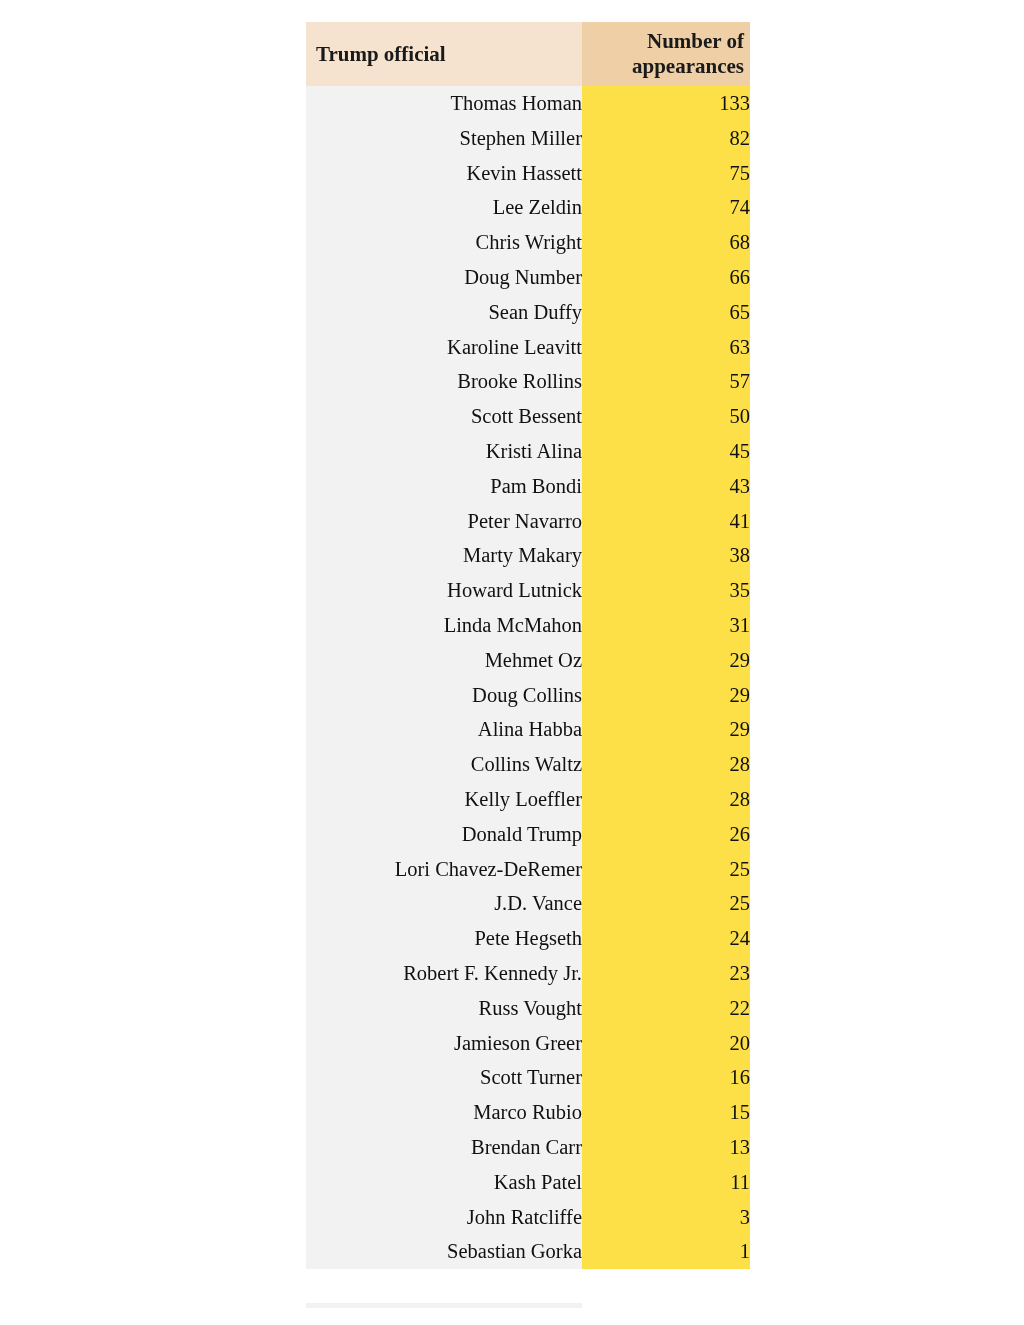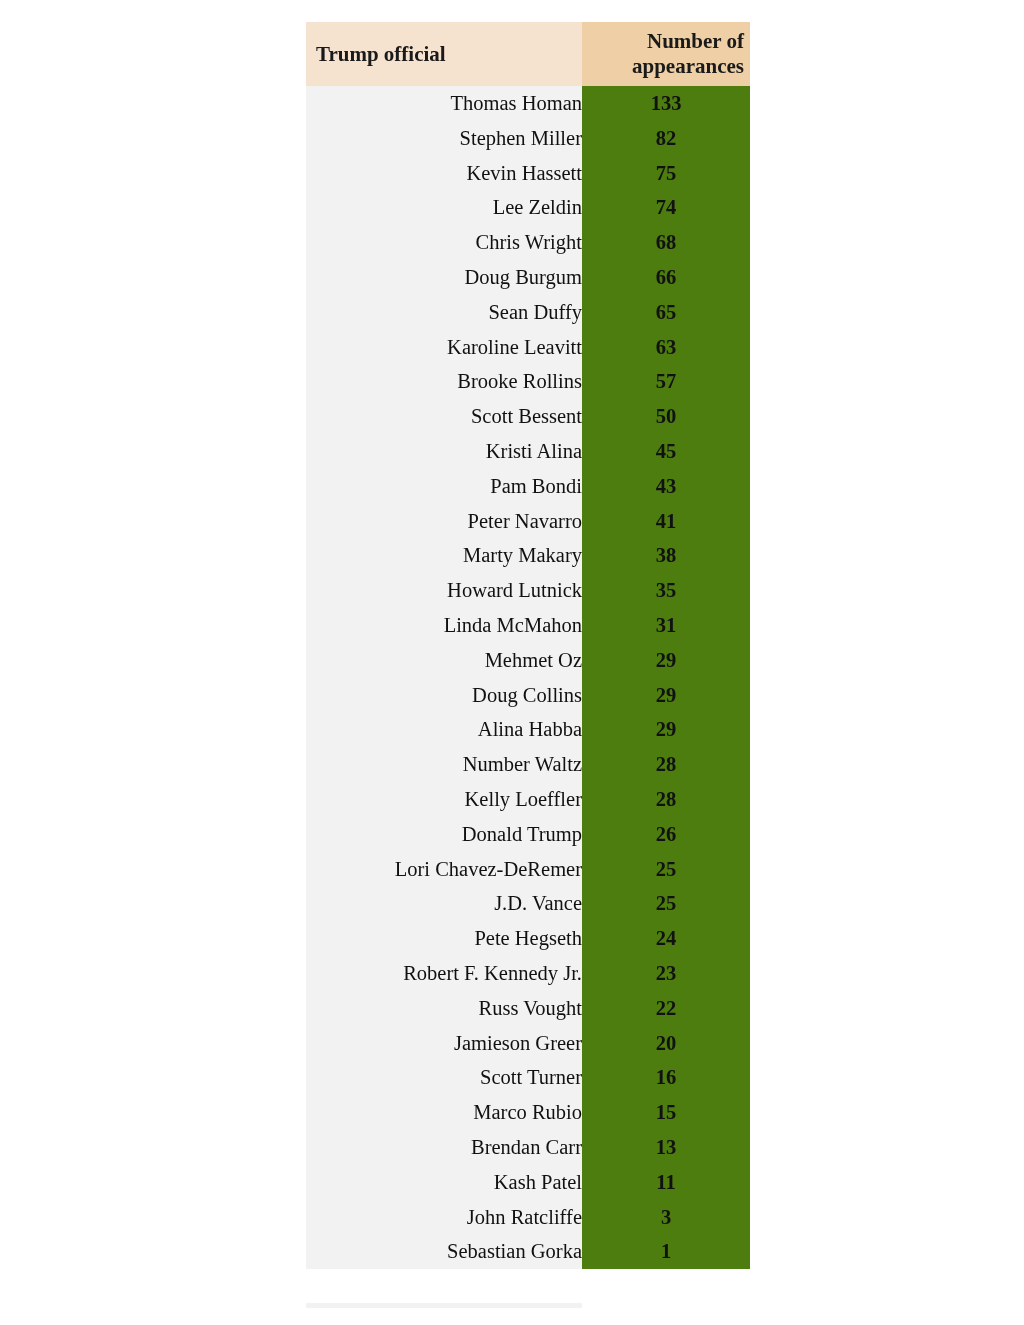--- a/index.html
+++ b/index.html
@@ -81,23 +81,22 @@
   }
 
   td.cell-name {
     background: #f2f2f2;
     text-align: right;
     padding-left: 10px;
     white-space: nowrap;
   }
 
   td.cell-count {
-    background: #4d7c0f;
-    text-align: center;
-    font-weight: bold;
+    background: #fde047;
+    text-align: right;
   }
 
   
   .band-tail {
     position: absolute;
     left: 288px;
     top: 1303px;
     width: 276px;
     height: 5px;
     background: #f2f2f2;
@@ -134,21 +133,21 @@
           </tr>
           <tr>
             <td class="cell-name">Lee Zeldin</td>
             <td class="cell-count">74</td>
           </tr>
           <tr>
             <td class="cell-name">Chris Wright</td>
             <td class="cell-count">68</td>
           </tr>
           <tr>
-            <td class="cell-name">Doug Burgum</td>
+            <td class="cell-name">Doug Number</td>
             <td class="cell-count">66</td>
           </tr>
           <tr>
             <td class="cell-name">Sean Duffy</td>
             <td class="cell-count">65</td>
           </tr>
           <tr>
             <td class="cell-name">Karoline Leavitt</td>
             <td class="cell-count">63</td>
           </tr>
@@ -190,21 +189,21 @@
           </tr>
           <tr>
             <td class="cell-name">Doug Collins</td>
             <td class="cell-count">29</td>
           </tr>
           <tr>
             <td class="cell-name">Alina Habba</td>
             <td class="cell-count">29</td>
           </tr>
           <tr>
-            <td class="cell-name">Number Waltz</td>
+            <td class="cell-name">Collins Waltz</td>
             <td class="cell-count">28</td>
           </tr>
           <tr>
             <td class="cell-name">Kelly Loeffler</td>
             <td class="cell-count">28</td>
           </tr>
           <tr>
             <td class="cell-name">Donald Trump</td>
             <td class="cell-count">26</td>
           </tr>

